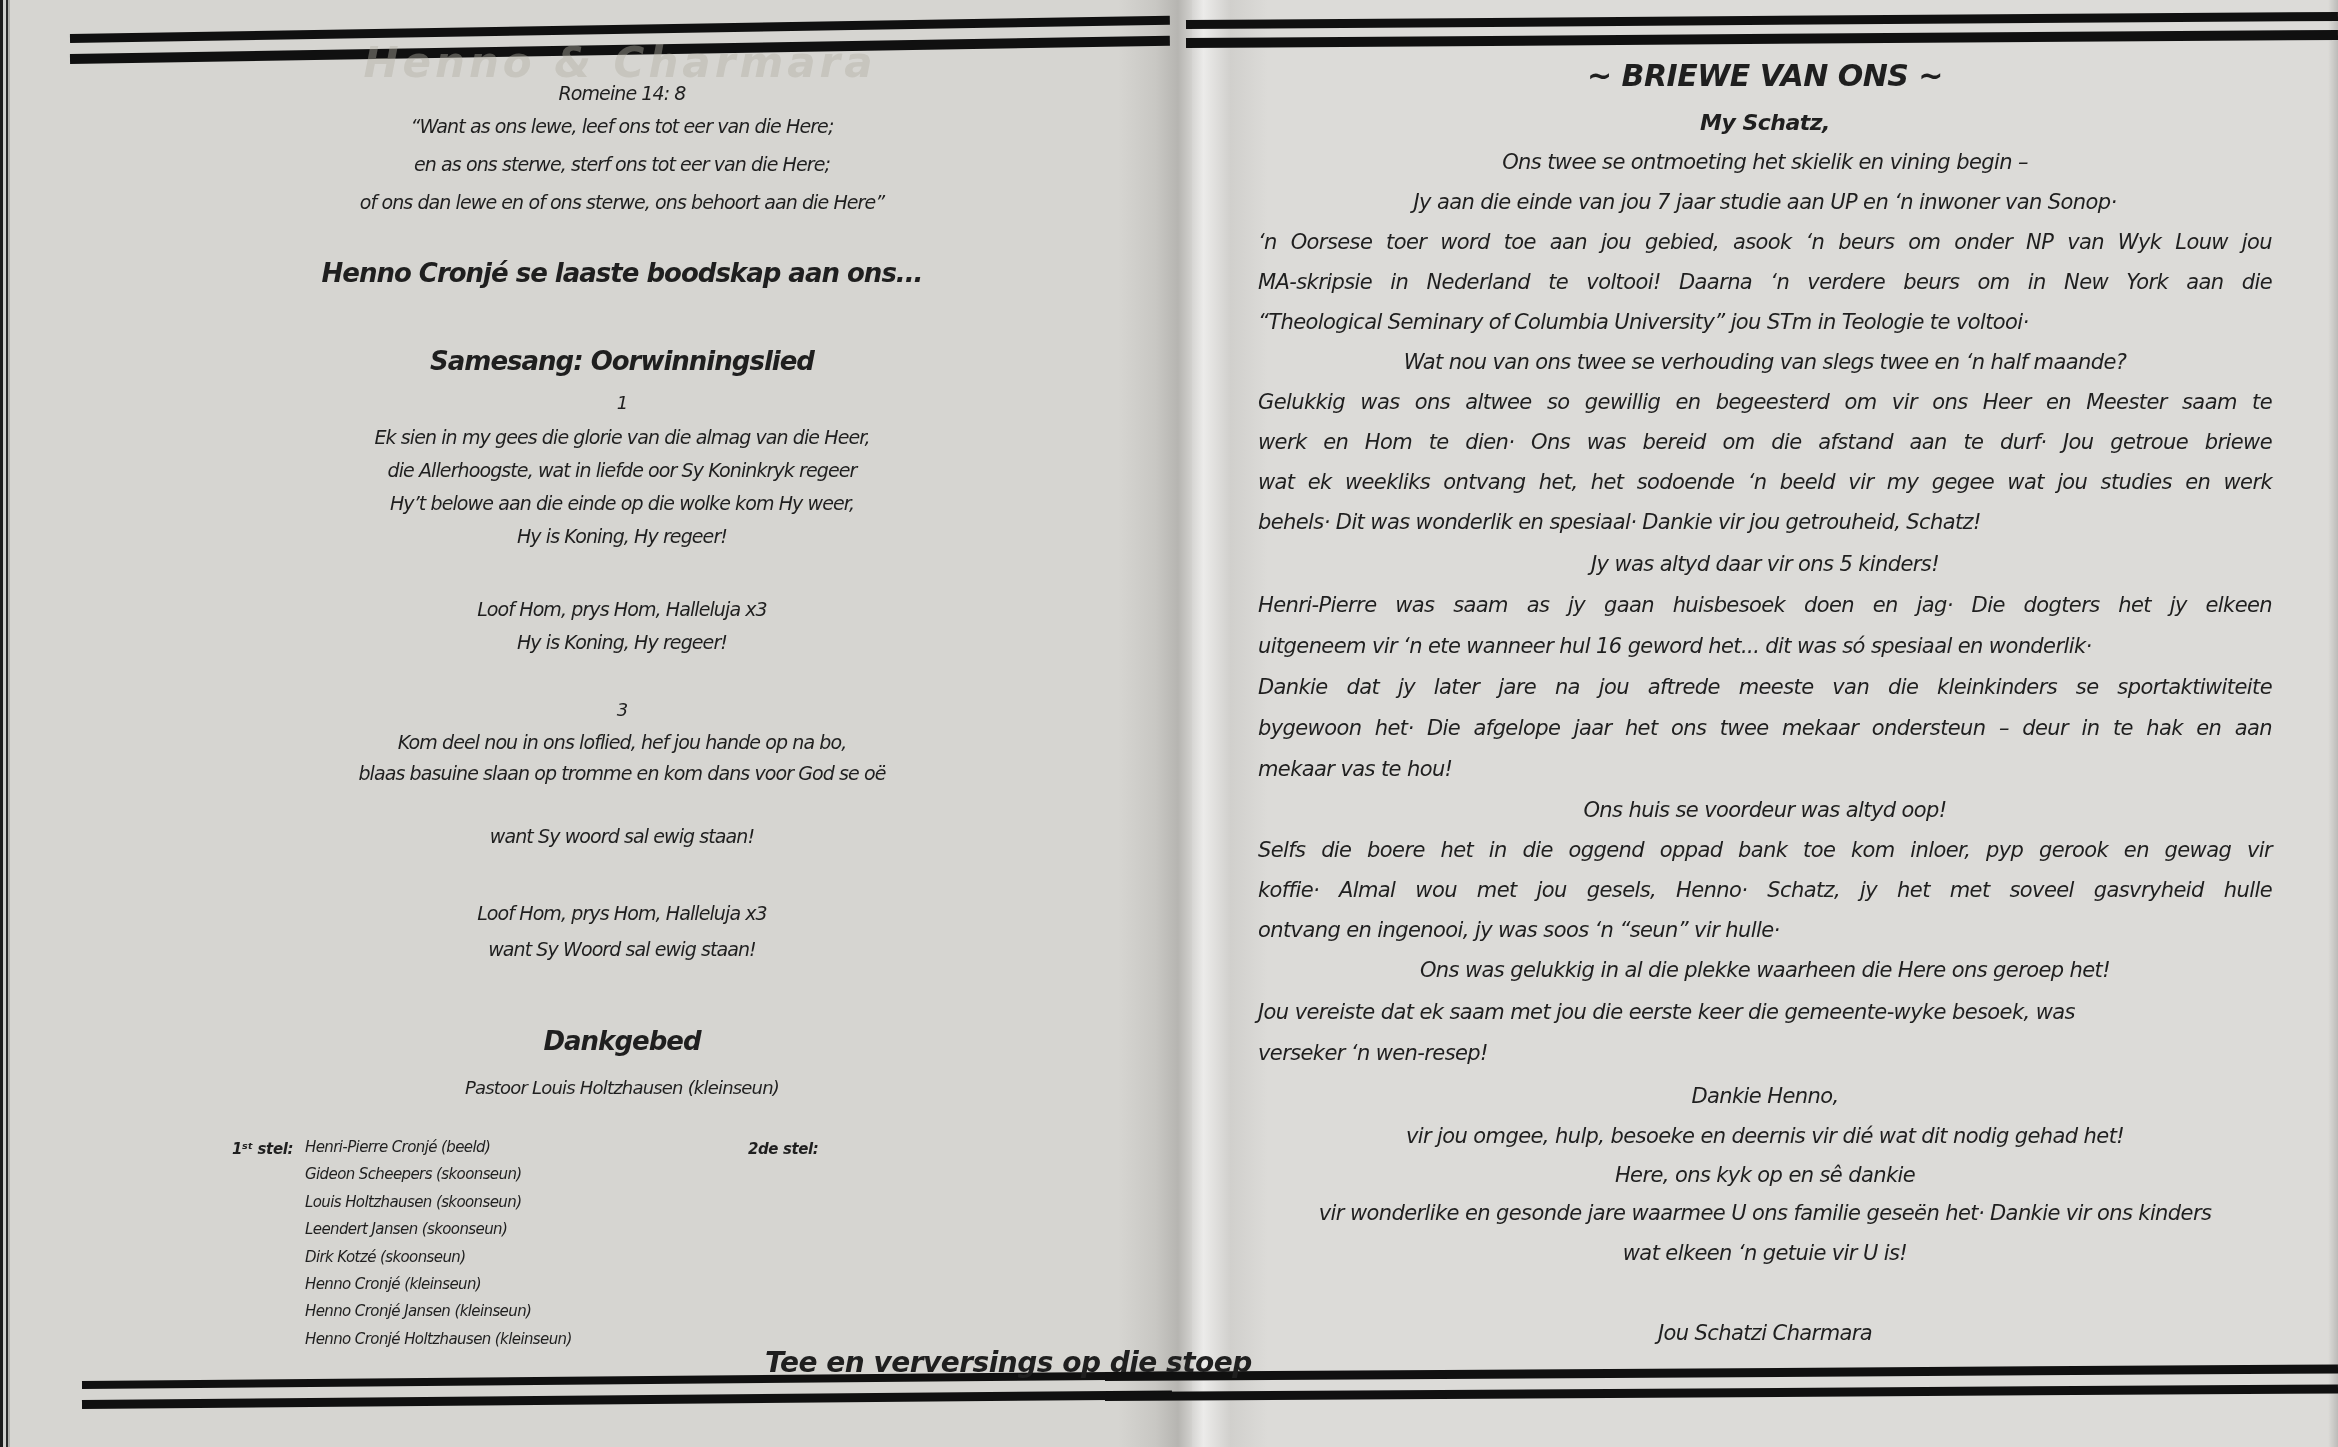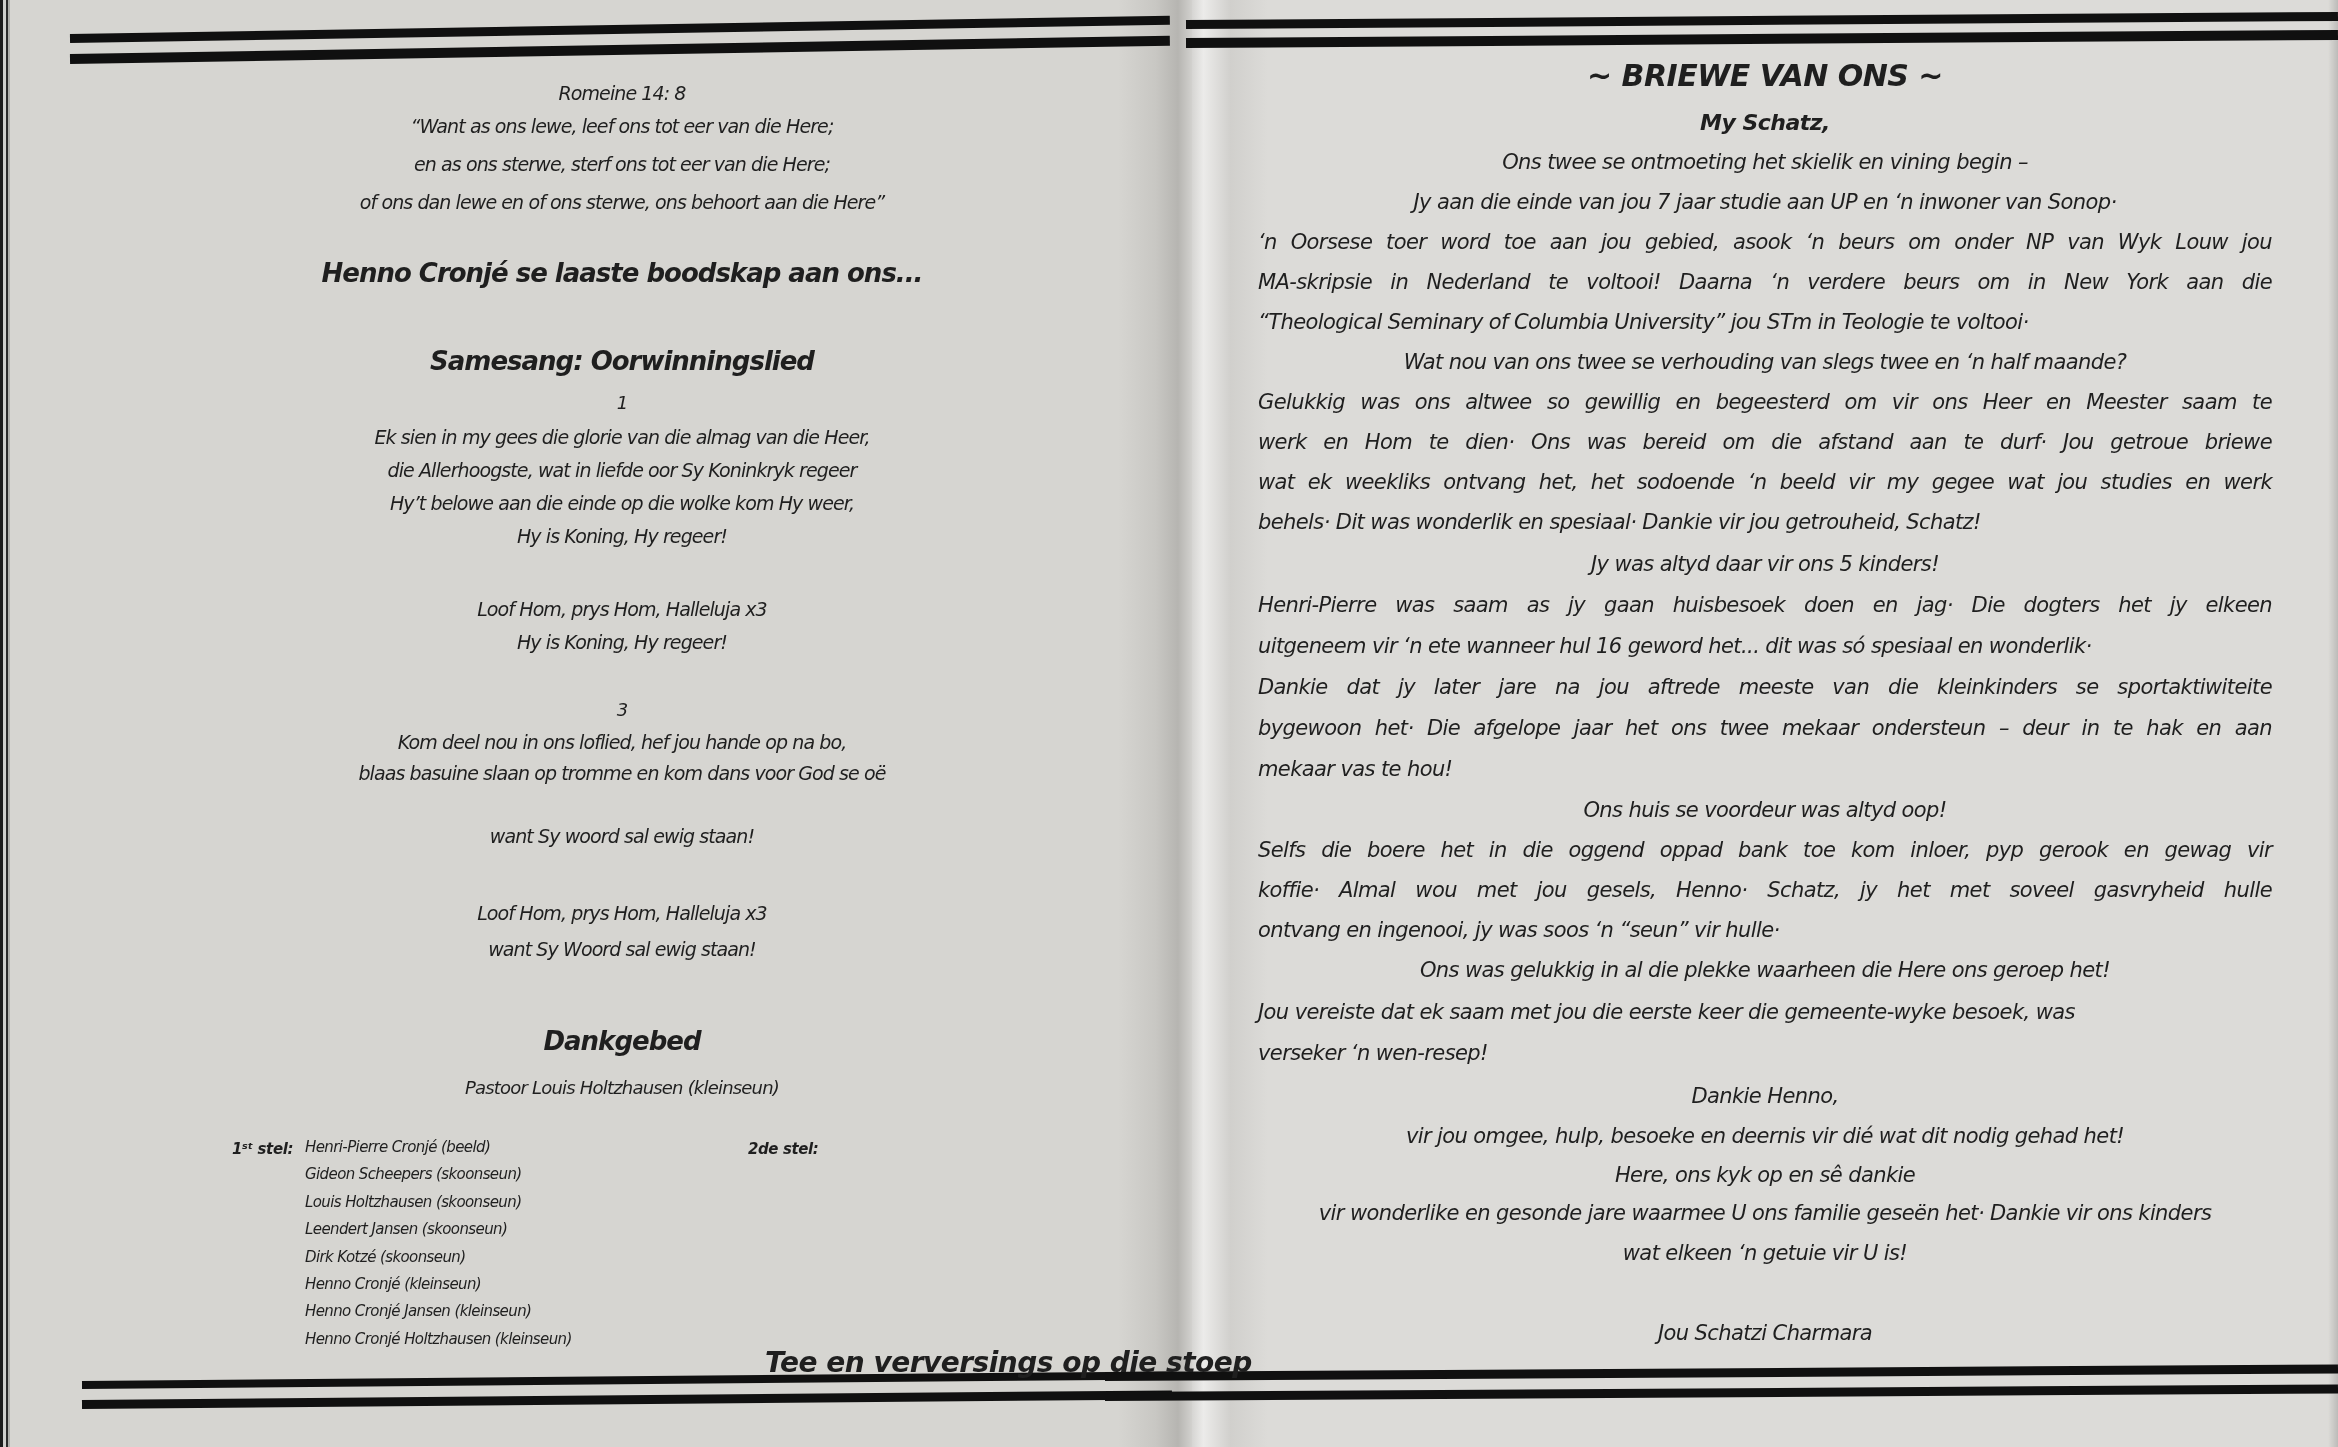--- a/index.html
+++ b/index.html
@@ -53,20 +53,21 @@
 
   <div class="rule" style="left:70px;top:34px;width:1100px;height:9px;transform:rotate(-0.95deg);"></div>
   <div class="rule" style="left:70px;top:54px;width:1100px;height:10px;transform:rotate(-0.95deg);"></div>
   <div class="rule" style="left:1186px;top:20px;width:1152px;height:9px;transform:rotate(-0.4deg);"></div>
   <div class="rule" style="left:1186px;top:38px;width:1152px;height:10px;transform:rotate(-0.4deg);"></div>
   <div class="rule" style="left:82px;top:1381px;width:1090px;height:8px;transform:rotate(-0.5deg);"></div>
   <div class="rule" style="left:82px;top:1400px;width:1090px;height:9px;transform:rotate(-0.5deg);"></div>
   <div class="rule" style="left:1105px;top:1372px;width:1233px;height:9px;transform:rotate(-0.35deg);"></div>
   <div class="rule" style="left:1105px;top:1392px;width:1233px;height:9px;transform:rotate(-0.35deg);"></div>
 
+  <div class="ghost">Henno &amp; Charmara</div>
 
   <div class="lpage">
     <div class="cl lbody" style="top:82px">Romeine 14: 8</div>
     <div class="cl lbody" style="top:115px">“Want as ons lewe, leef ons tot eer van die Here;</div>
     <div class="cl lbody" style="top:153px">en as ons sterwe, sterf ons tot eer van die Here;</div>
     <div class="cl lbody" style="top:191px">of ons dan lewe en of ons sterwe, ons behoort aan die Here”</div>
 
     <div class="cl lhead" style="top:258px">Henno Cronjé se laaste boodskap aan ons...</div>
 
     <div class="cl lhead" style="top:346px">Samesang: Oorwinningslied</div>

